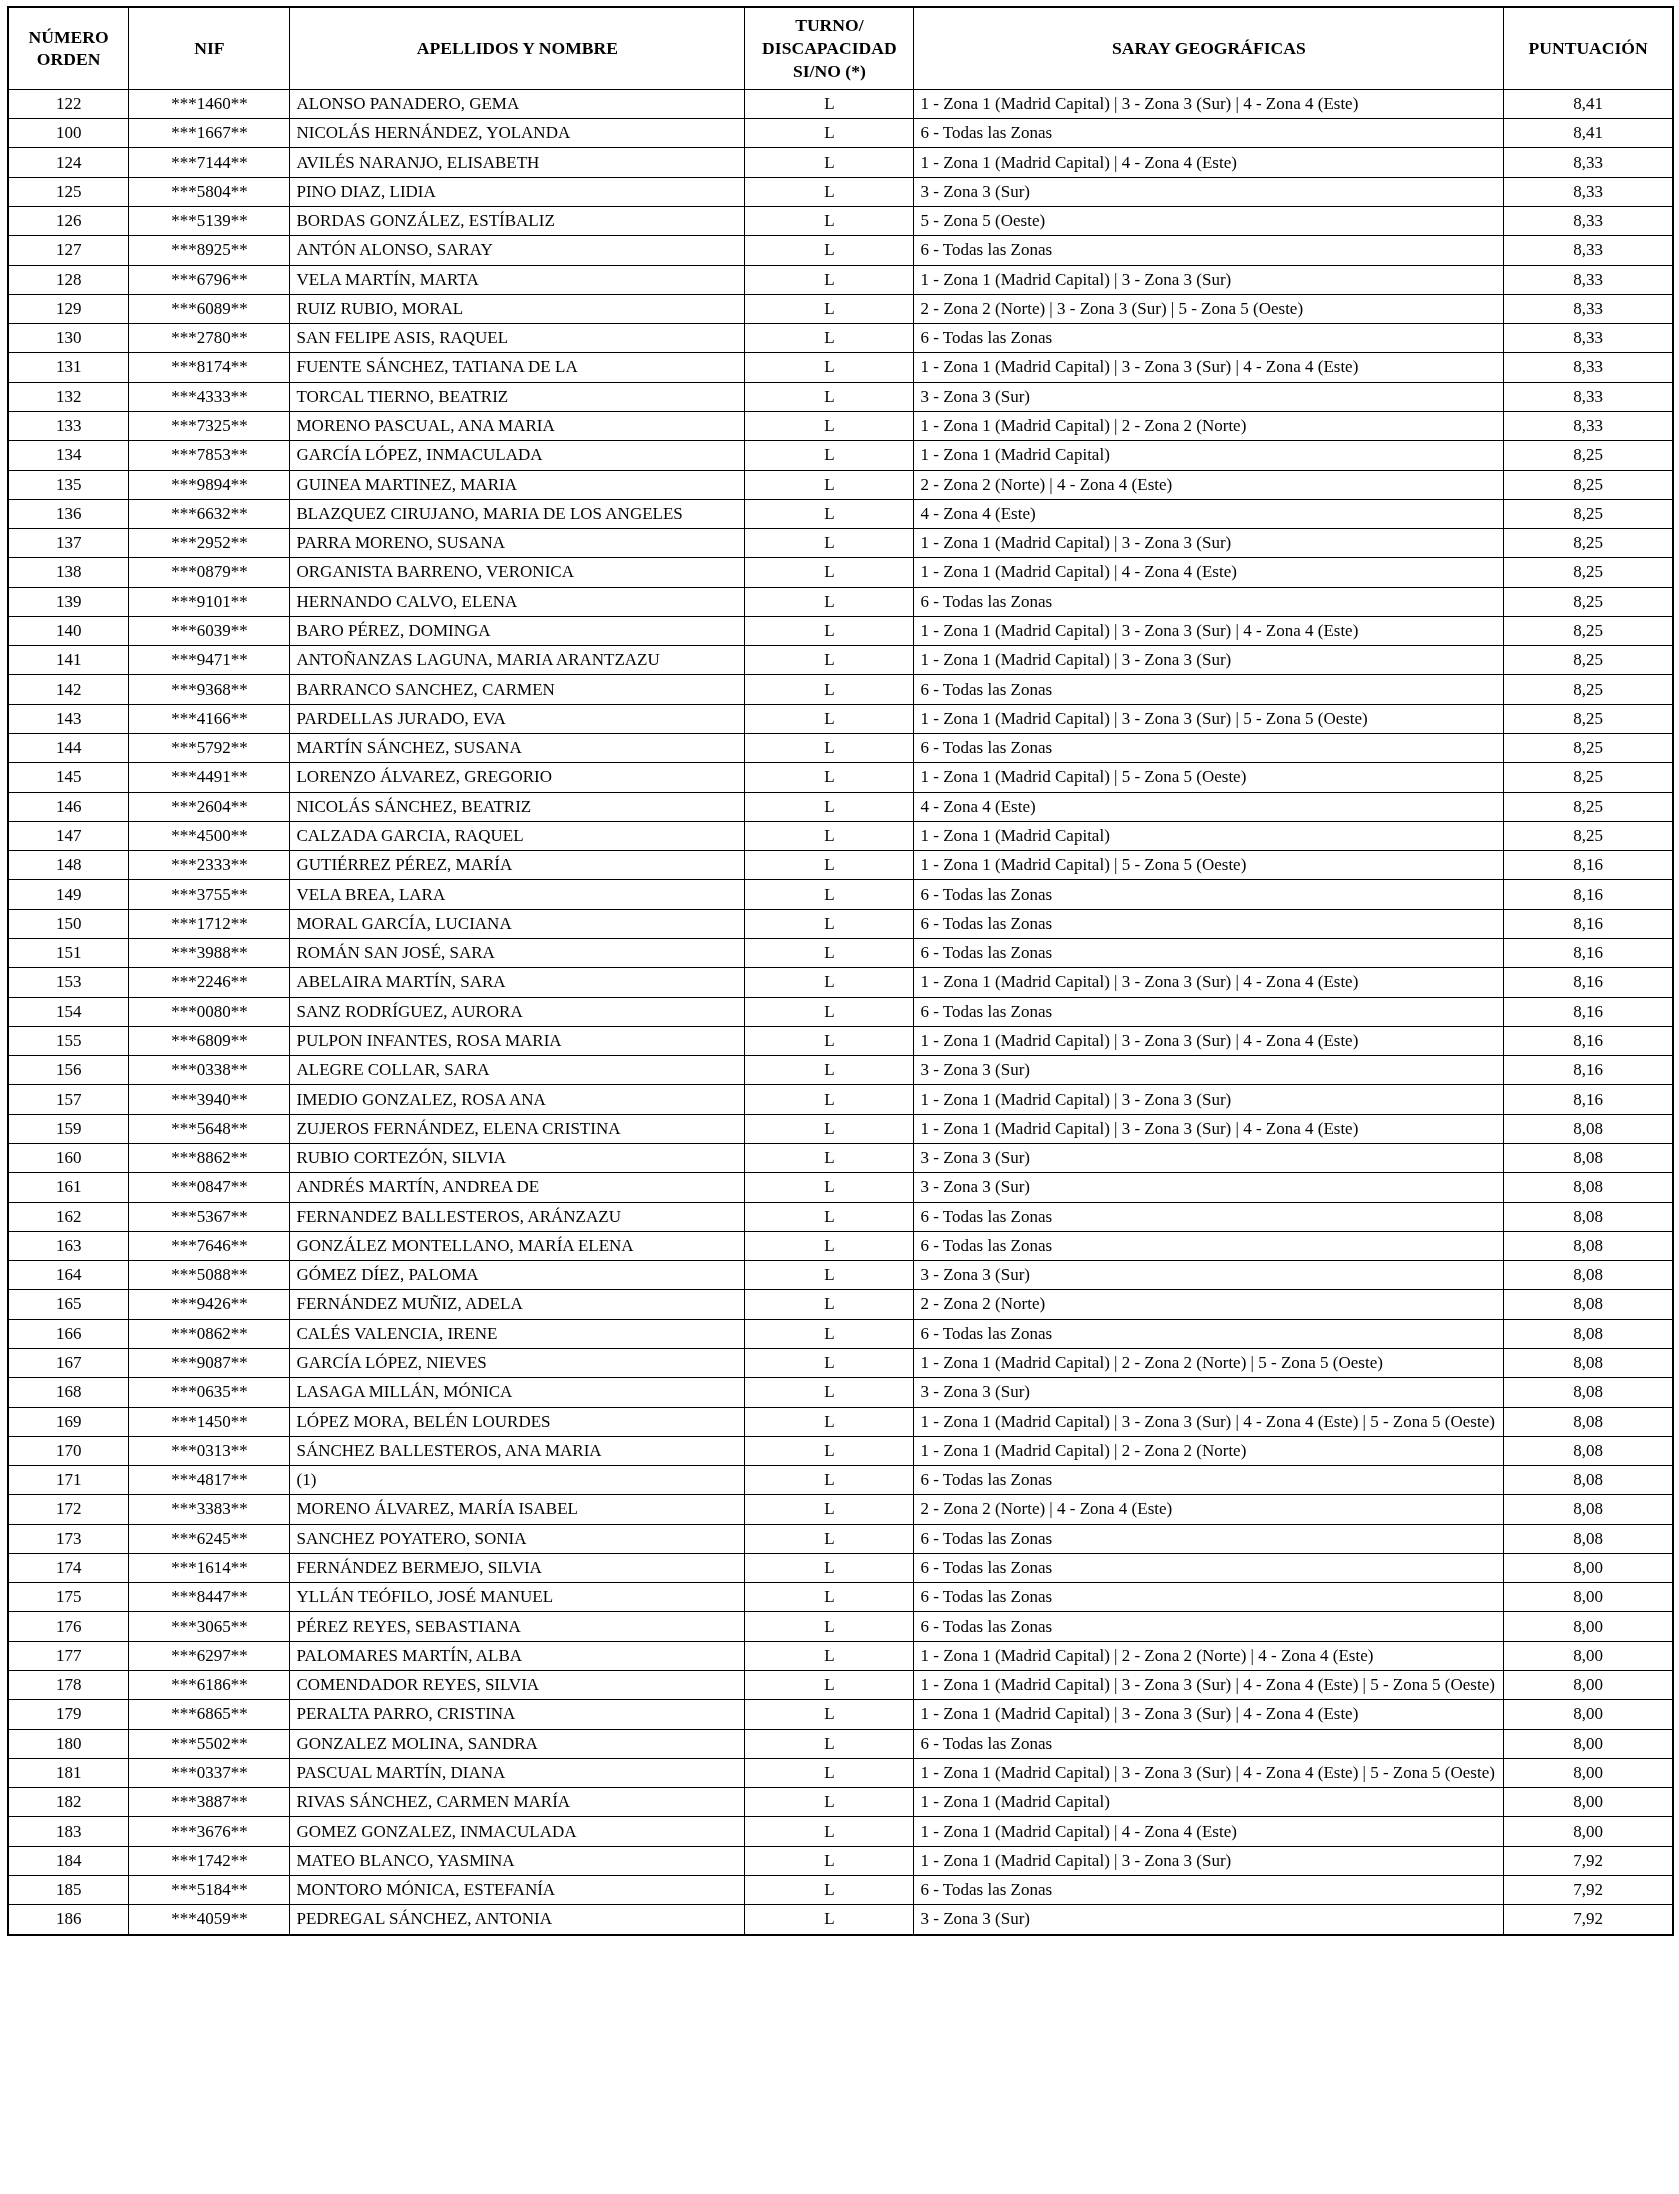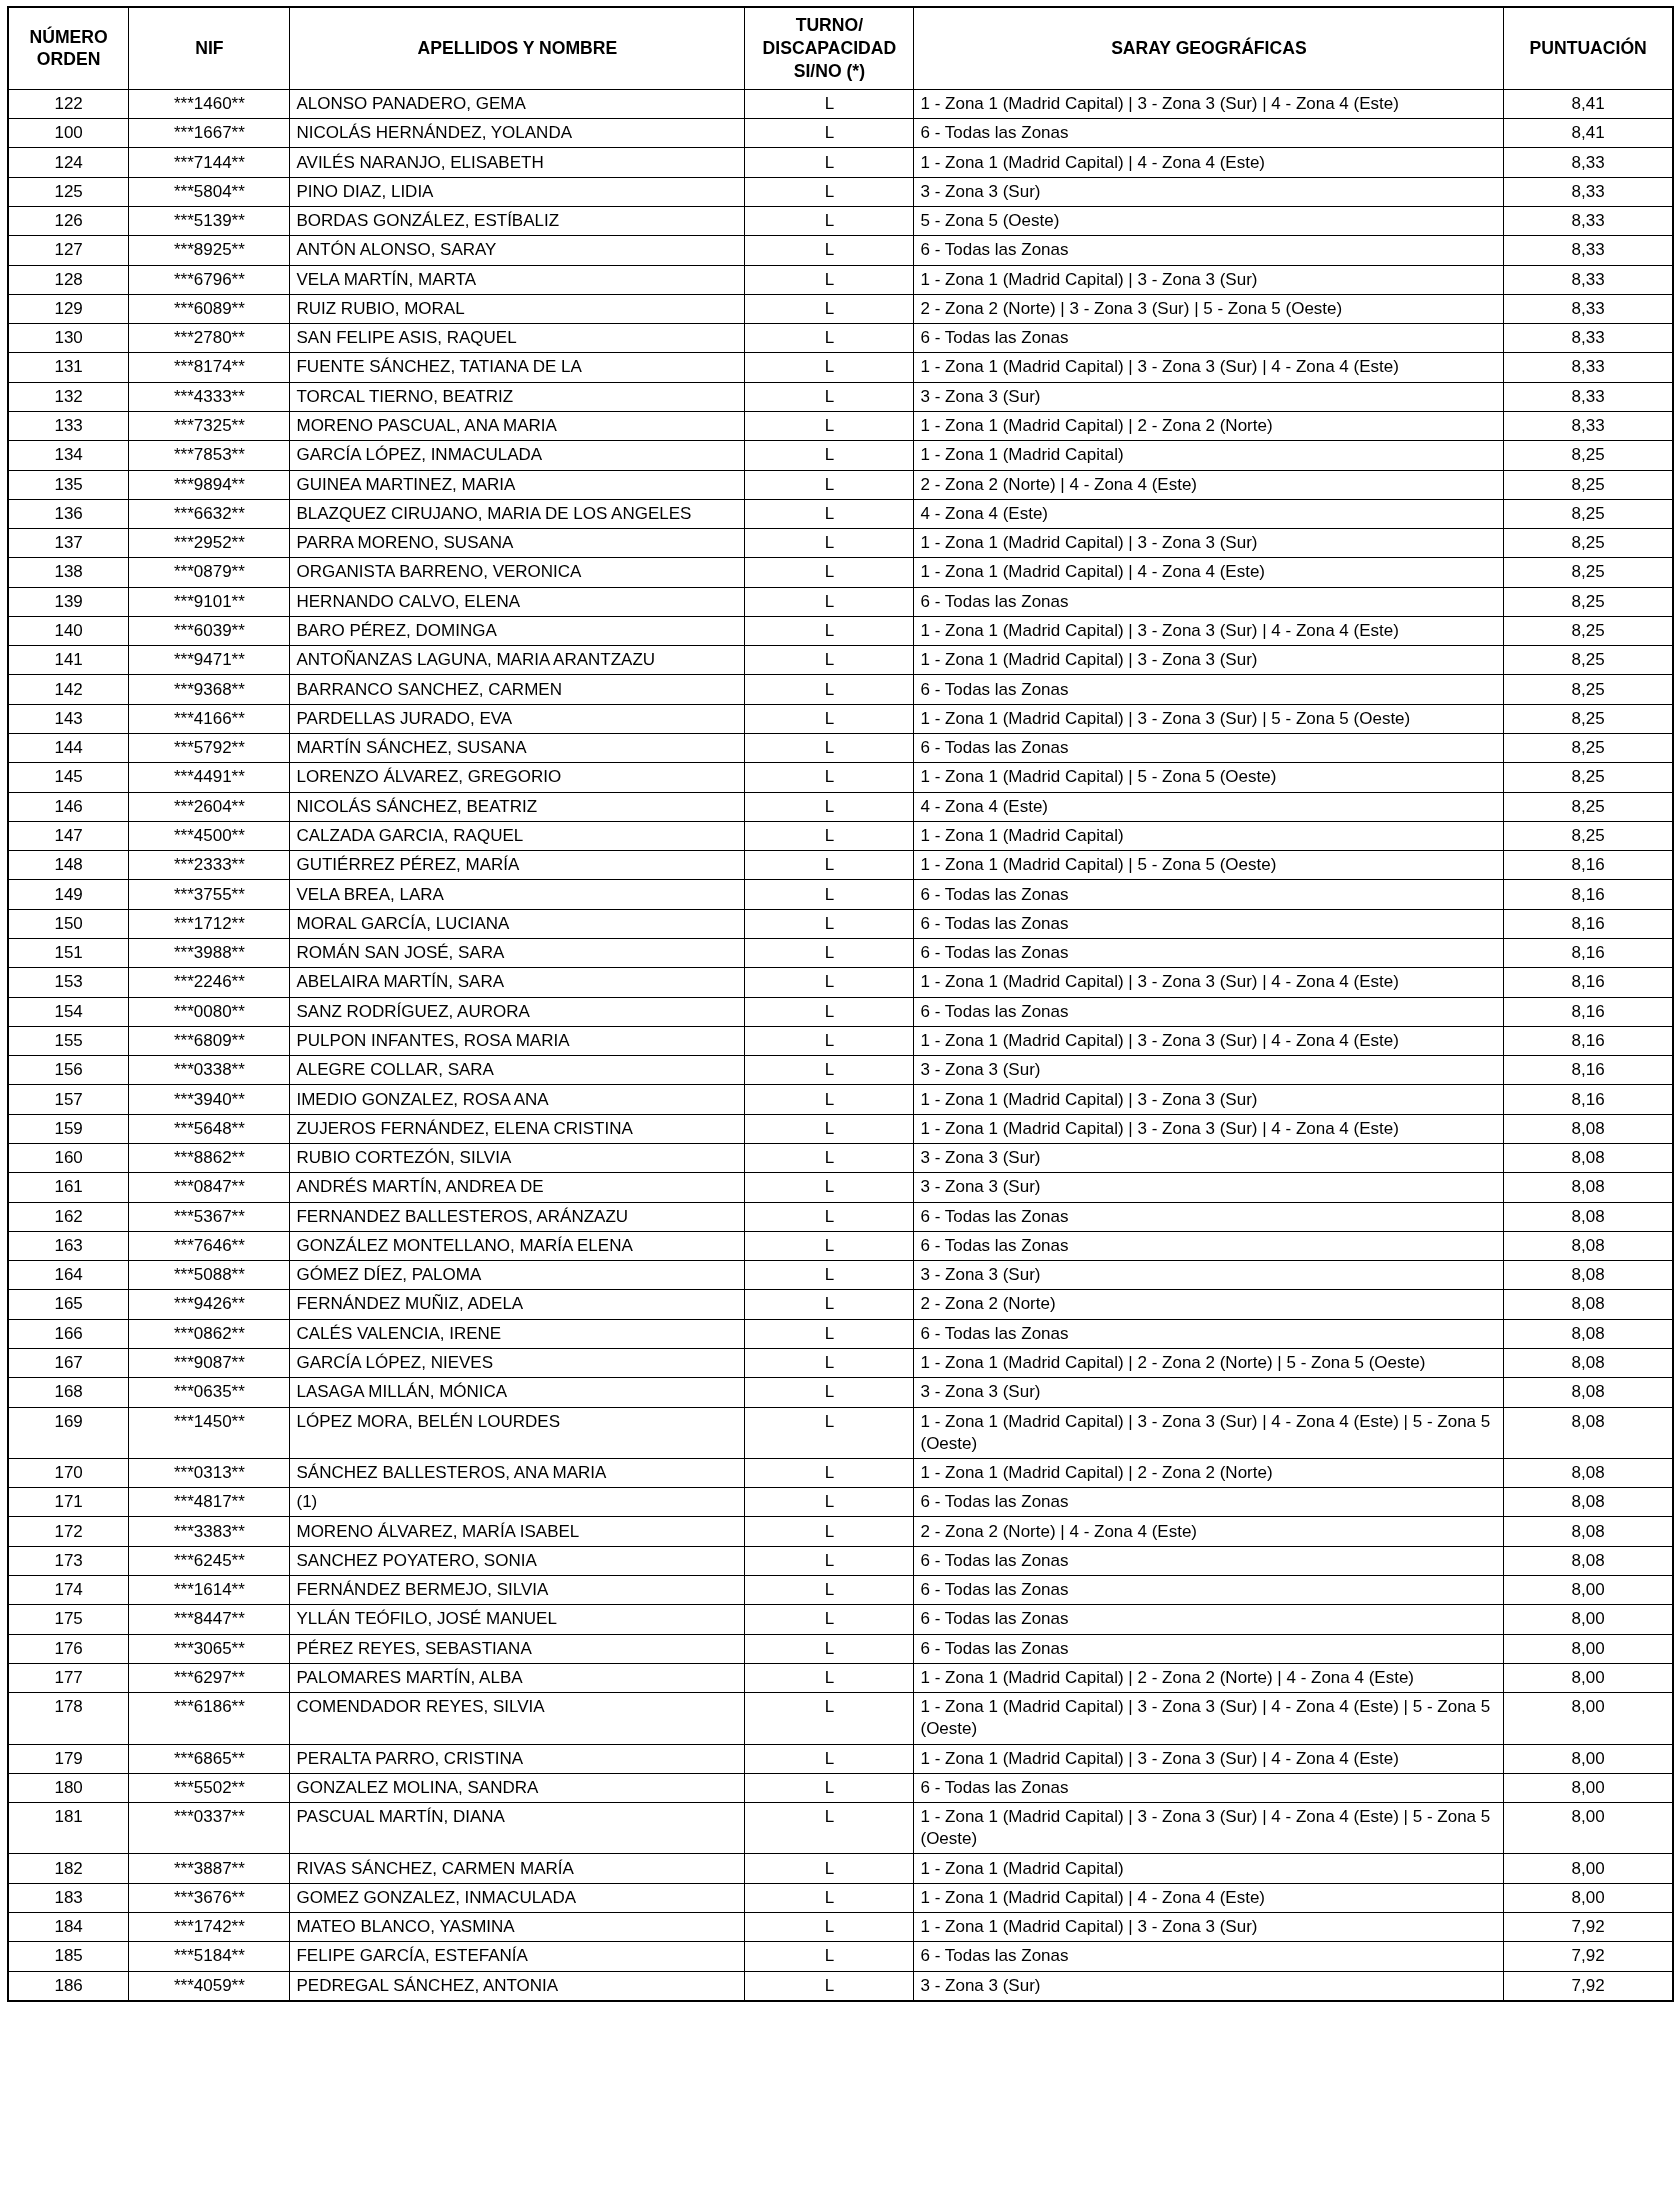--- a/index.html
+++ b/index.html
@@ -8,20 +8,21 @@
     background: #ffffff;
     font-family: "Liberation Sans", sans-serif;
     color: #000000;
   }
   .page {
     width: 1679px;
     min-height: 2194px;
     background: #ffffff;
     box-sizing: border-box;
     padding: 6.1px 6.9px;
+    font-family: Liberation Serif, serif;
   }
   table.results {
     width: 100%;
     border-collapse: collapse;
     table-layout: fixed;
     border: 2.3px solid #000;
   }
   table.results th,
   table.results td {
     border: 1.5px solid #000;
@@ -562,21 +563,21 @@
           <td class="c0">184</td>
           <td class="c1">***1742**</td>
           <td class="c2">MATEO BLANCO, YASMINA</td>
           <td class="c3">L</td>
           <td class="c4">1 - Zona 1 (Madrid Capital) | 3 - Zona 3 (Sur)</td>
           <td class="c5">7,92</td>
         </tr>
         <tr>
           <td class="c0">185</td>
           <td class="c1">***5184**</td>
-          <td class="c2">FELIPE GARCÍA, ESTEFANÍA</td>
+          <td class="c2">MONTORO MÓNICA, ESTEFANÍA</td>
           <td class="c3">L</td>
           <td class="c4">6 - Todas las Zonas</td>
           <td class="c5">7,92</td>
         </tr>
         <tr>
           <td class="c0">186</td>
           <td class="c1">***4059**</td>
           <td class="c2">PEDREGAL SÁNCHEZ, ANTONIA</td>
           <td class="c3">L</td>
           <td class="c4">3 - Zona 3 (Sur)</td>

